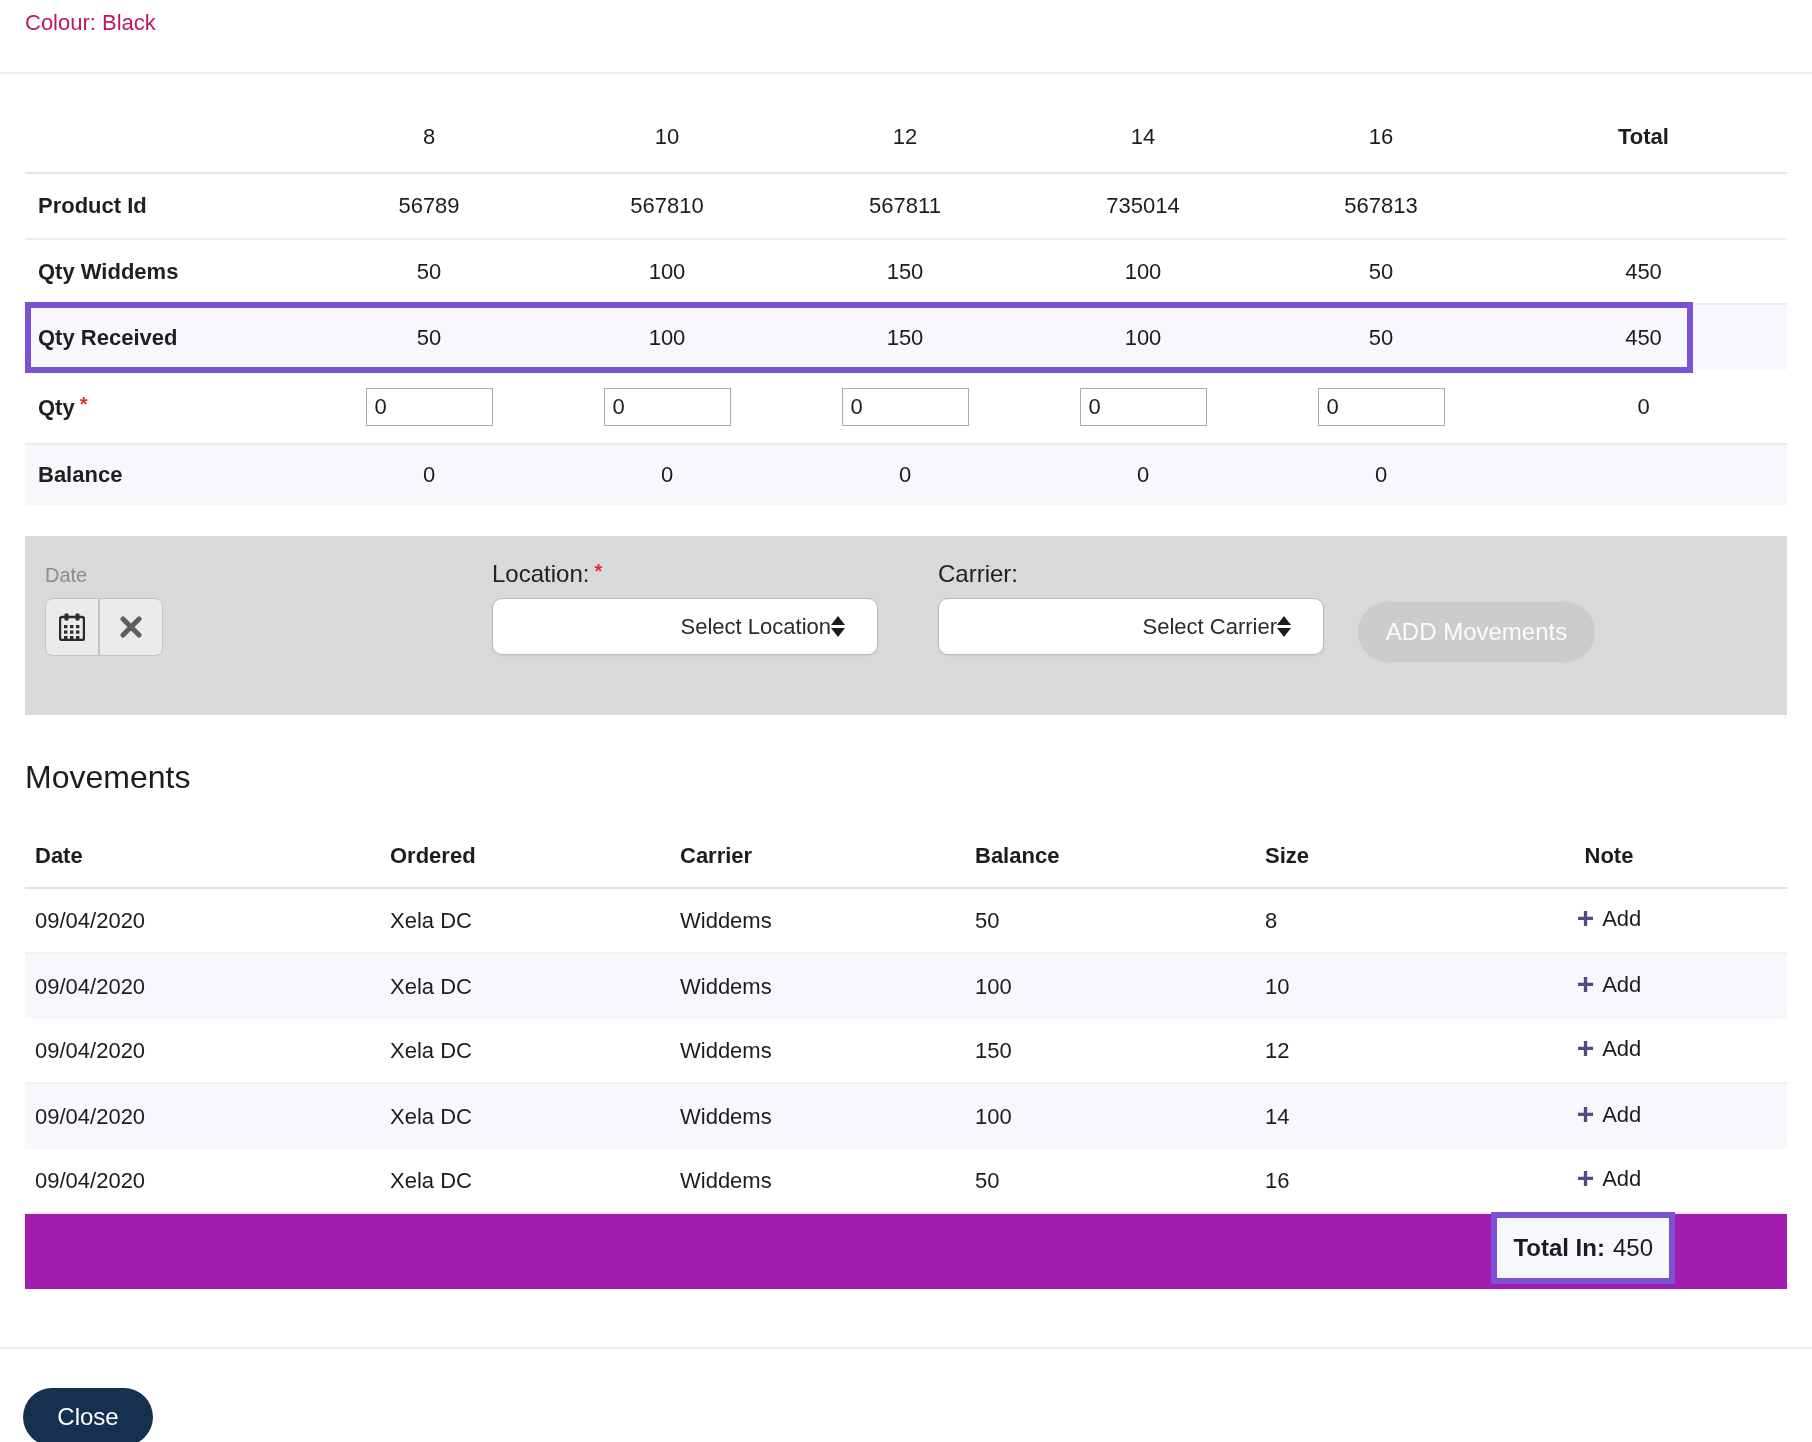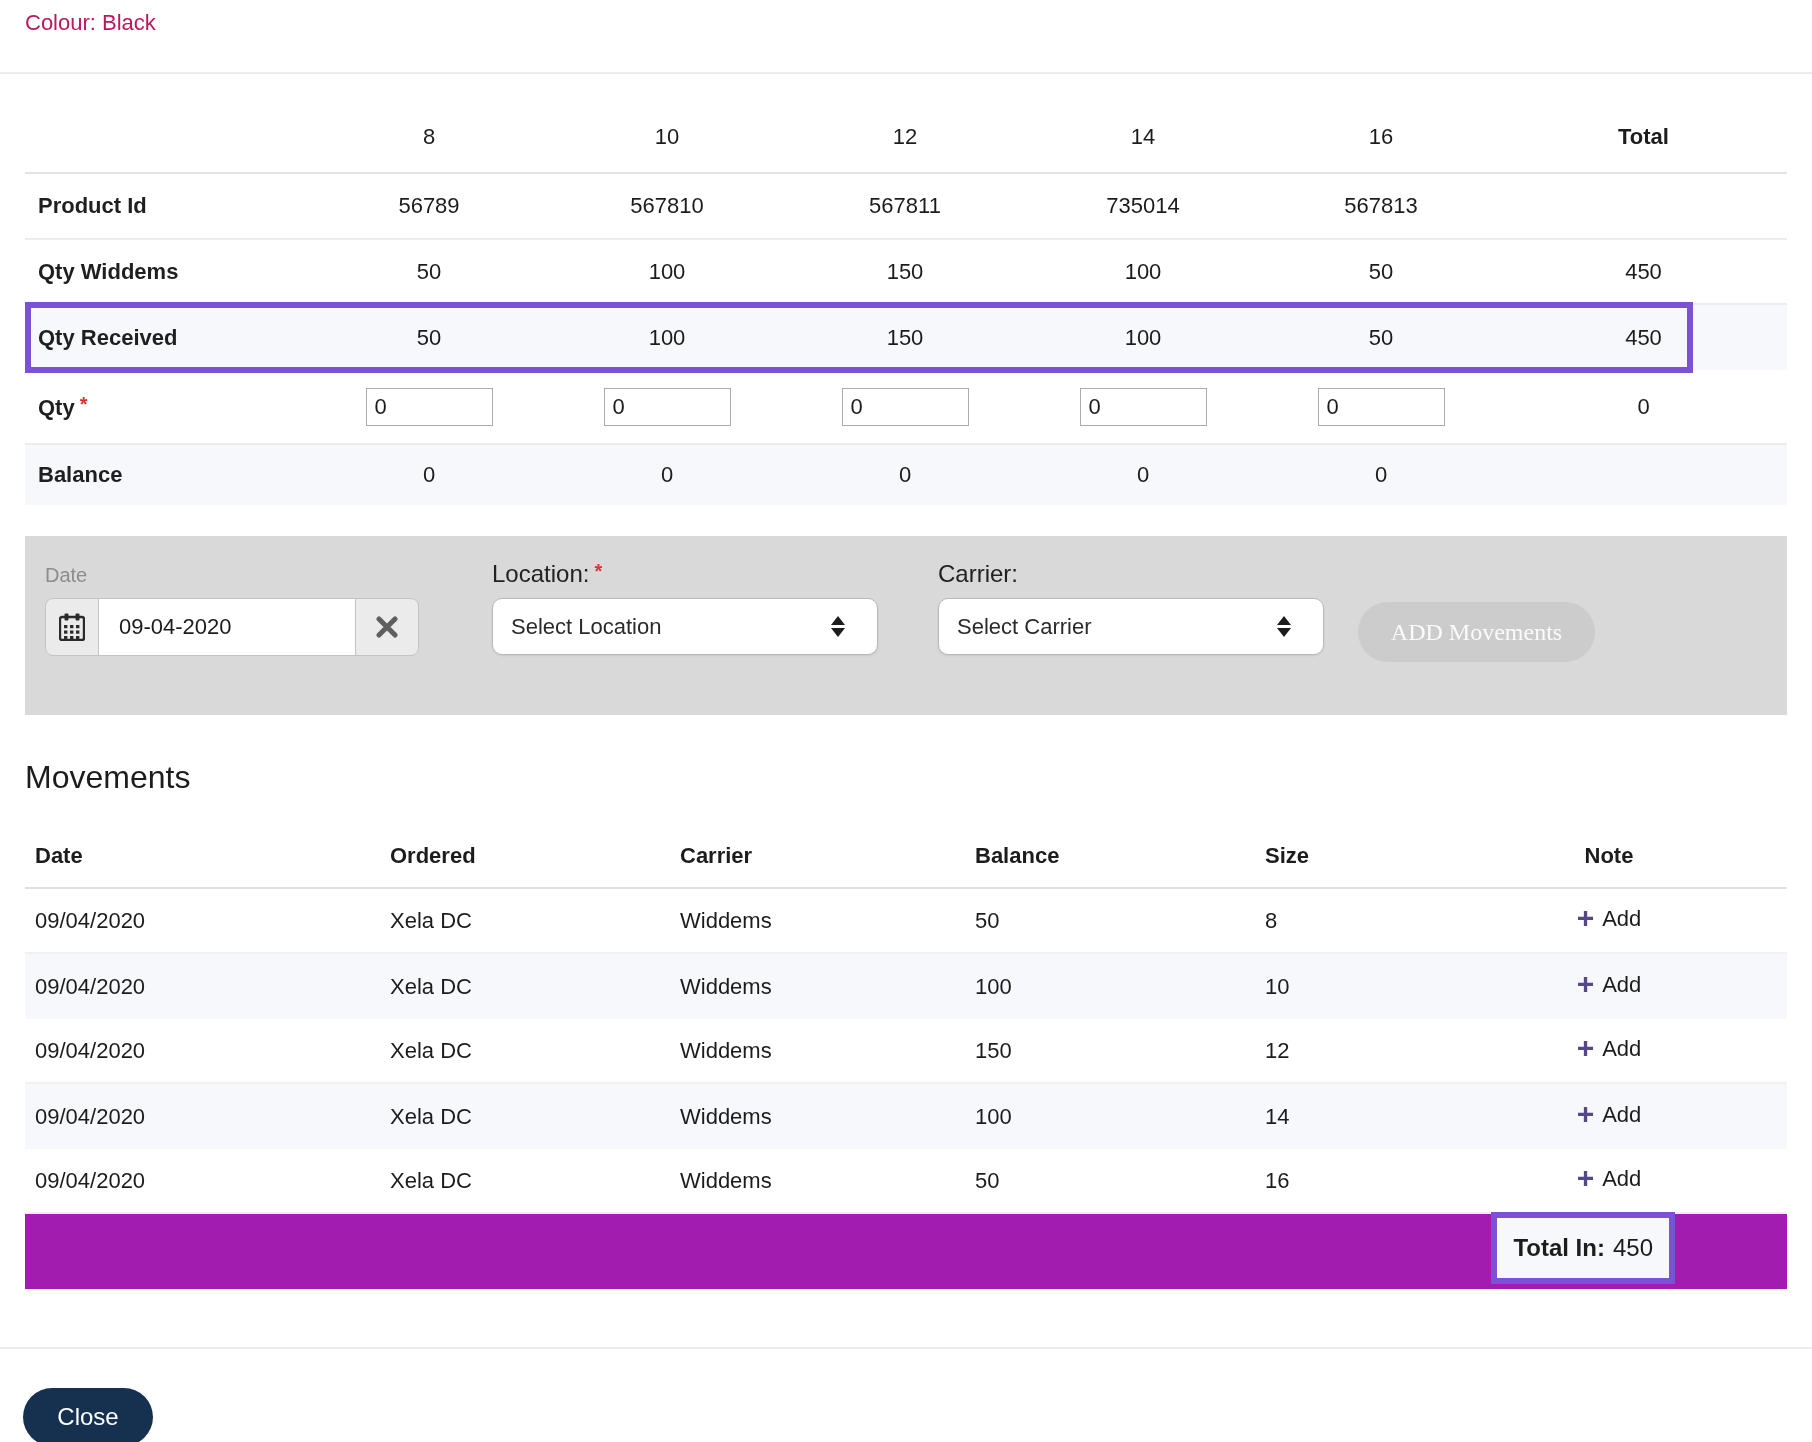--- a/index.html
+++ b/index.html
@@ -76,34 +76,34 @@
     border: 1px solid #c3c3c3; border-radius: 0 8px 8px 0;
     display: flex; align-items: center; justify-content: center; cursor: pointer;
   }
   .field-label { position: absolute; top: 24px; font-size: 24px; color: #222222; }
   .loc-label { left: 467px; }
   .car-label { left: 913px; }
   .select-box {
     position: absolute; top: 62px;
     width: 386px; height: 57px;
     background: #ffffff; border: 1px solid #b9b9b9; border-radius: 10px;
-    display: flex; align-items: center; justify-content: space-between;
+    display: flex; align-items: center; justify-content: flex-end;
     padding: 0 32px 0 18px; font-size: 22px; color: #2a2a2a; cursor: pointer;
     box-shadow: 0 1px 2px rgba(0,0,0,0.08);
   }
   .loc-select { left: 467px; }
   .car-select { left: 913px; }
   .spin-arrows { display: flex; flex-direction: column; gap: 3px; align-items: center; }
   .tri-up { width: 0; height: 0; border-left: 7px solid transparent; border-right: 7px solid transparent; border-bottom: 9px solid #1c1c1c; }
   .tri-down { width: 0; height: 0; border-left: 7px solid transparent; border-right: 7px solid transparent; border-top: 9px solid #1c1c1c; }
   .add-btn {
     position: absolute; left: 1333px; top: 66px;
     width: 237px; height: 60px; border-radius: 30px; border: none;
     background: #cccccc; color: #fbfbfb; font-size: 24px;
-    font-family: Liberation Serif, serif;
+    font-family: Liberation Sans, sans-serif;
     cursor: default;
   }
 
   
   .movements-title { margin: 44px 25px 0 25px; font-size: 32px; color: #1c1c1c; font-weight: normal; height: 44px; }
   .movements-table { margin: 0 25px; width: 1762px; }
   .mrow {
     display: grid;
     grid-template-columns: 355px 290px 295px 290px 176px 356px;
     align-items: center;
@@ -224,21 +224,20 @@
             <rect x="17" y="12" width="3.4" height="3.2"></rect>
           <rect x="5" y="17.5" width="3.4" height="3.2"></rect>
             <rect x="11" y="17.5" width="3.4" height="3.2"></rect>
             <rect x="17" y="17.5" width="3.4" height="3.2"></rect>
           <rect x="5" y="23" width="3.4" height="3.2"></rect>
             <rect x="11" y="23" width="3.4" height="3.2"></rect>
             <rect x="17" y="23" width="3.4" height="3.2"></rect>
         </g>
       </svg>
     </div>
-    <input class="date-input" value="09-04-2020" style="">
     <div class="clear-btn">
       <svg width="22" height="22" viewBox="0 0 22 22">
         <path d="M3 3 L19 19 M19 3 L3 19" stroke="#5e5e5e" stroke-width="5" stroke-linecap="round"></path>
       </svg>
     </div>
   </div>
 
   <div class="field-label loc-label">
     <span>Location:</span><span class="req-star">*</span>
   </div>

